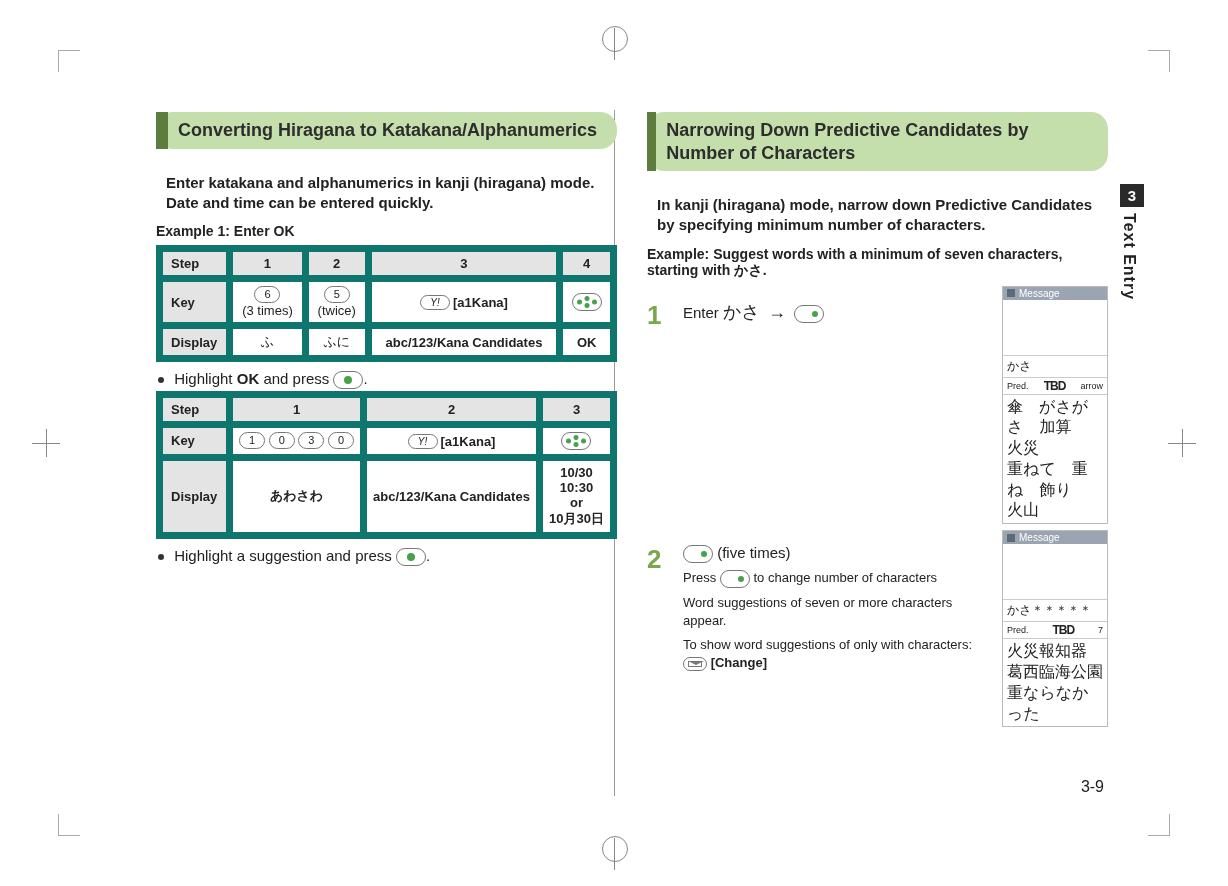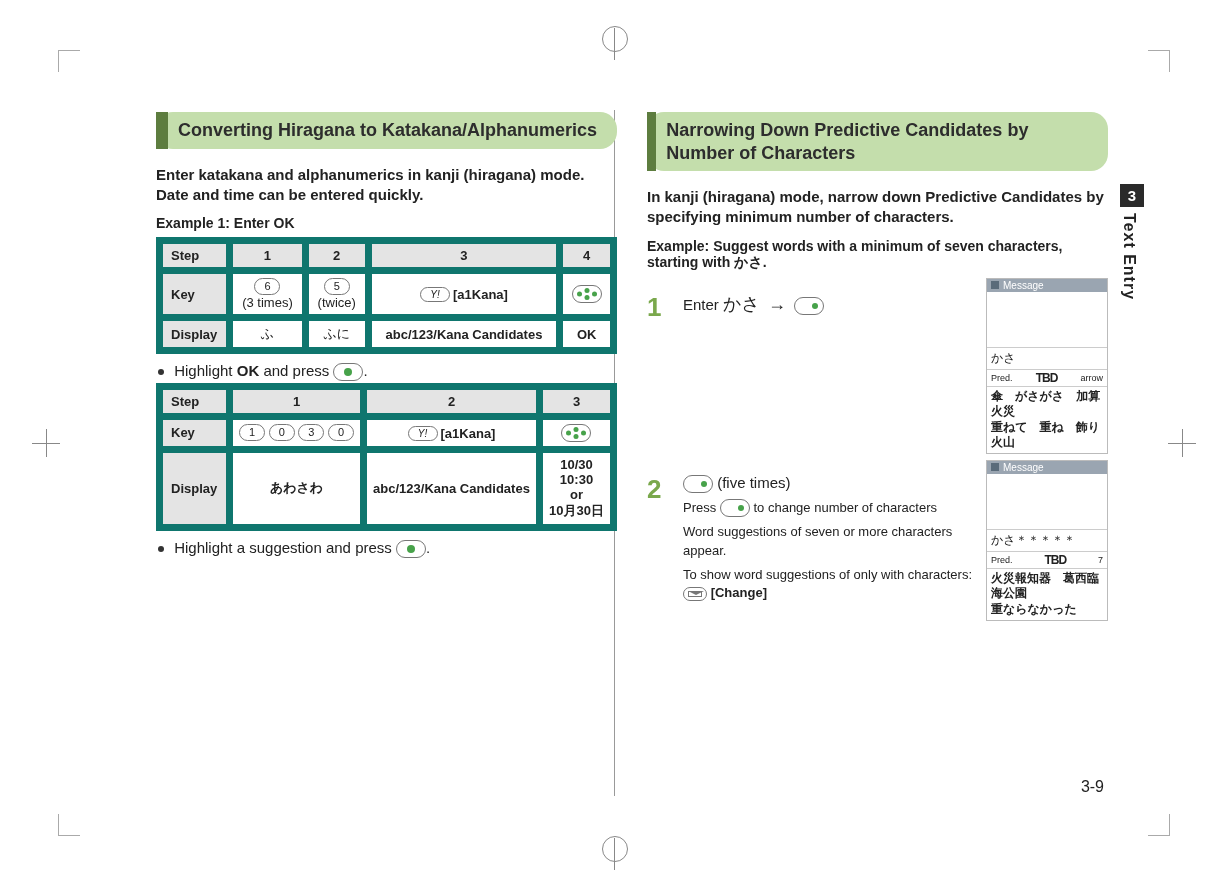--- a/index.html
+++ b/index.html
@@ -44,25 +44,25 @@
     right: 120px;
     bottom: 90px;
     display: flex;
     gap: 30px;
   }
   .center-rule {
     position:absolute; left:50%; top:110px; bottom:90px; width:1px; background:#999;
   }
   .col { flex: 1 1 0; min-width: 0; }
   .section-header {
-    display:flex; align-items:stretch; background:#c4deac; margin-bottom:16px;border-radius:17px;
+    display:flex; align-items:stretch; background:#c4deac; margin-bottom:24px;border-radius:17px;
   }
   .section-header .bar { width:12px; background:#5d7d3f; }
   .section-header .title { color:#2d2d2d; font-weight:bold; font-size:18px; padding:7px 10px; line-height:1.25;}
-  .body-text { font-weight:bold; font-size:15px; margin-bottom:10px; line-height:1.35;}
+  .body-text { font-weight:bold; font-size:15px; margin-bottom:10px; line-height:1.35;margin-left:10px;}
   .example-label { font-weight:bold; font-size:14px; margin:10px 0 6px; }
   table.ex {
     border-collapse: collapse; width:100%; font-size:13px;
   }
   table.ex th, table.ex td {
     border:7px solid #0f766e; padding:4px 6px; text-align:center; vertical-align:middle;
   }
   table.ex th { background:#e4e4e4; font-weight:bold; }
   table.ex .lbl { background:#e4e4e4; font-weight:bold; text-align:left; padding-left:8px; width:70px;}
   .keycap {
@@ -100,29 +100,29 @@
   }
   .mail-key::before{
     content:""; position:absolute; left:4px; right:4px; top:3px; bottom:3px; border:1px solid #777;
   }
   .mail-key::after{
     content:""; position:absolute; left:4px; right:4px; top:3px; height:0;
     border-left:8px solid transparent; border-right:8px solid transparent; border-top:4px solid #777;
     width:0; margin:0 auto;
   }
   .screenshot {
-    border:1px solid #bbb; width:122px; font-size:10px; background:#fff; margin-left:auto;
+    border:1px solid #bbb; width:106px; font-size:10px; background:#fff; margin-left:auto;
   }
   .screenshot .titlebar{ background:#9aa5b1; color:#fff; font-size:10px; padding:1px 4px; display:flex; align-items:center; gap:4px;}
   .screenshot .titlebar .sq{ width:8px; height:8px; background:#5a6b7a;}
   .screenshot .blank{ height:56px; border-bottom:1px solid #ccc;}
   .screenshot .input-line{ padding:2px 4px; font-size:12px; border-bottom:1px solid #ccc;}
   .screenshot .pred-row{ display:flex; align-items:center; justify-content:space-between; padding:1px 4px; border-bottom:1px solid #ccc; font-size:9px;}
   .screenshot .tbd{ font-weight:bold; font-size:12px; letter-spacing:-1px;}
-  .screenshot .cand{ padding:2px 4px; font-size:12px; line-height:1.3;font-weight:bold;}
+  .screenshot .cand{ padding:2px 4px; font-size:16px; line-height:1.3;}
   .right-stack{ display:flex; gap:10px; align-items:flex-start;}
   .side-tab {
     position:absolute; right:84px; top:184px; text-align:center;
   }
   .side-tab .chip{
     background:#2a2a2a; color:#fff; font-weight:bold; font-size:15px; padding:3px 8px; margin-bottom:6px;
   }
   .side-tab .vtext{
     writing-mode: vertical-rl; font-weight:bold; font-size:16px; letter-spacing:1px;
   }

